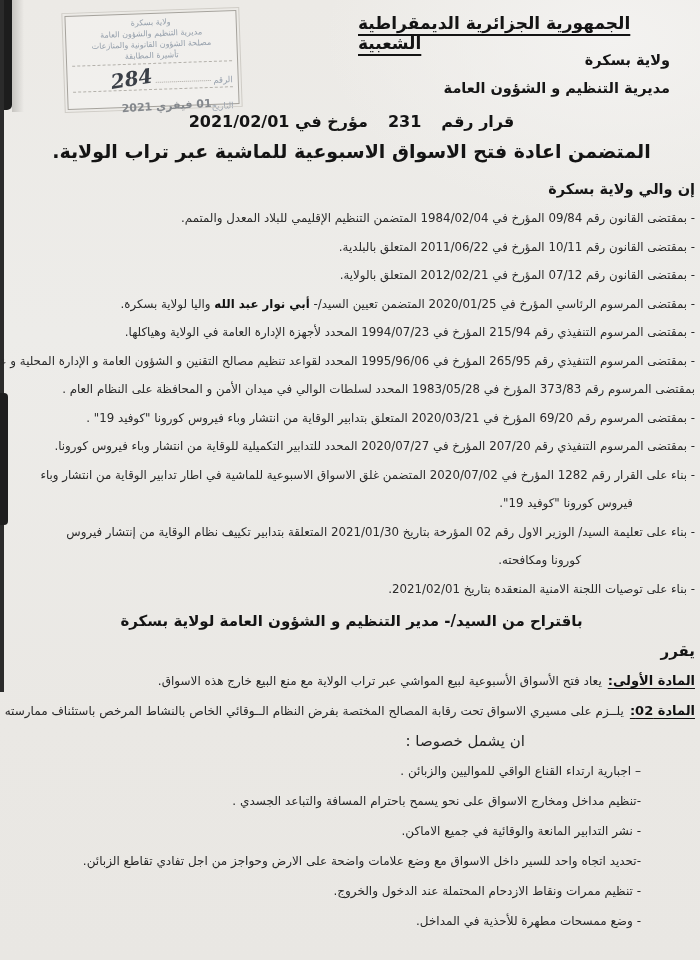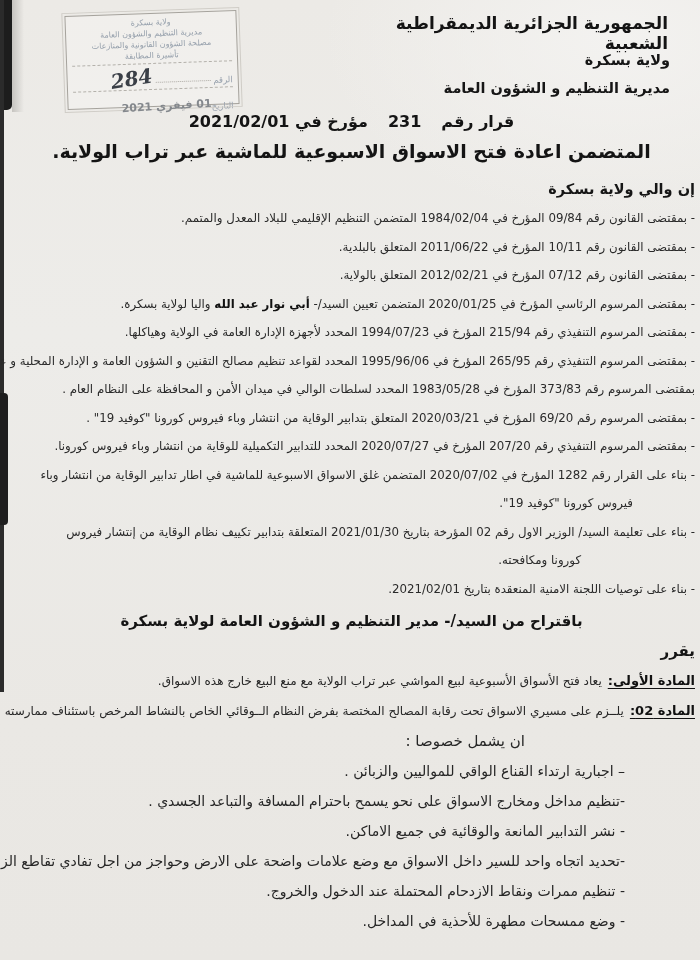--- a/index.html
+++ b/index.html
@@ -18,22 +18,22 @@
   .edge{position:absolute;background:#222;}
   .edge-a{left:0;top:0;width:12px;height:110px;background:#1d1d1d;border-radius:0 0 5px 0;}
   .edge-b{left:0;top:0;width:4px;height:692px;background:#2b2b2b;}
   .edge-c{left:0;top:393px;width:8px;height:132px;background:#1e1e1e;border-radius:0 4px 4px 0;}
   .edge-shadow{position:absolute;left:12px;top:0;width:12px;height:112px;
     background:linear-gradient(90deg,#c6c4c0,rgba(198,196,192,0));}
 
   
   .republic-title{
     position:absolute;top:13px;right:32px;width:310px;
-    text-align:right;font-weight:bold;font-size:17px;color:#141414;
-    text-decoration-thickness:1.5px;text-underline-offset:5px;
+    text-align:left;font-weight:bold;font-size:17px;color:#141414;
+    text-decoration:underline;text-decoration-thickness:1.5px;text-underline-offset:5px;
   }
   
   .gov-block{position:absolute;top:46px;right:30px;text-align:right;
     font-weight:bold;font-size:14.5px;line-height:28px;color:#161616;}
 
   
   .stamp-box{
     position:absolute;left:66px;top:13px;width:172px;height:94px;
     border:1px solid #a5a29c;outline:1px solid #cfccc6;outline-offset:2px;
     transform:rotate(-2deg);
@@ -64,21 +64,21 @@
   .cont-lg{margin-right:114px;}
   .bold-name{font-weight:bold;color:#111;}
   .proposal{text-align:center;font-weight:bold;font-size:15px;line-height:30px;
     margin-top:3px;color:#141414;}
   .decides{text-align:right;font-weight:bold;font-size:15px;line-height:30px;color:#141414;}
   .article{font-size:12px;line-height:30px;white-space:nowrap;color:#262626;}
   .article-label{font-weight:bold;font-size:13px;color:#111;
     text-decoration:underline;text-decoration-thickness:1.2px;text-underline-offset:3px;
     margin-left:6px;}
   .sub-head{font-size:15px;line-height:30px;margin-right:170px;color:#262626;}
-  .bullet{font-size:14px;line-height:30px;margin-right:70px;white-space:nowrap;color:#262626;}
+  .bullet{font-size:12px;line-height:30px;margin-right:54px;white-space:nowrap;color:#262626;}
 </style>
 </head>
 <body>
 
 <div class="page">
 
   <div class="edge edge-a"></div>
   <div class="edge edge-b"></div>
   <div class="edge edge-c"></div>
   <div class="edge-shadow"></div>

